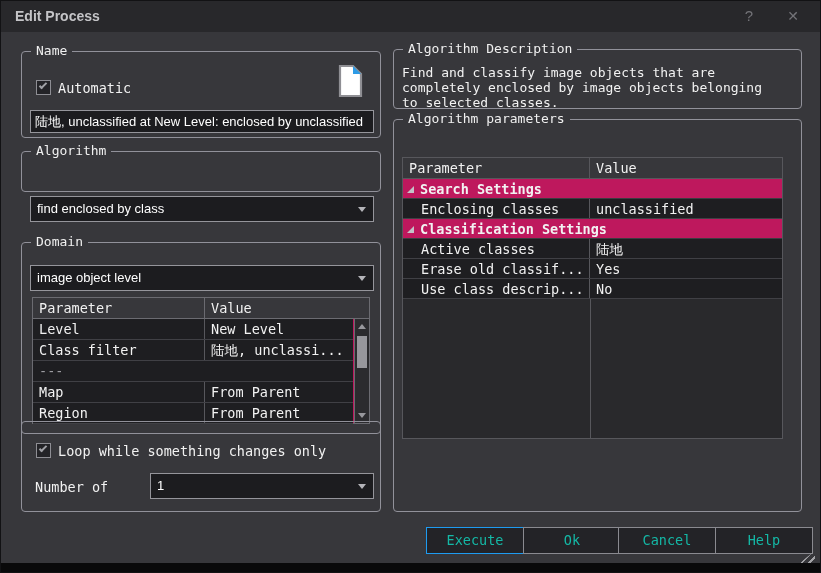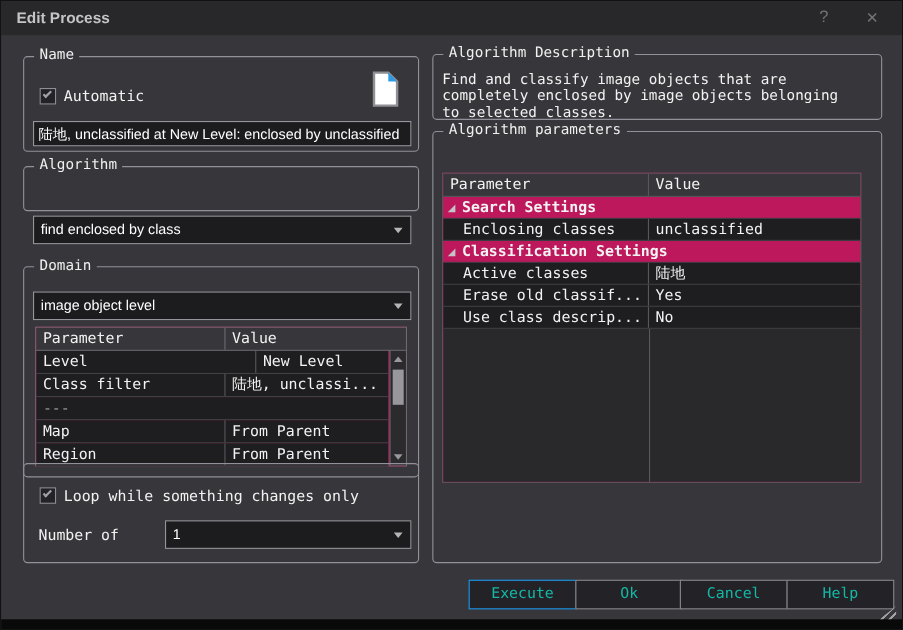--- a/index.html
+++ b/index.html
@@ -121,21 +121,21 @@
       <span class="combo-value">image object level</span>
       <span class="combo-arrow"></span>
     </div>
     <div class="tbl" style="left:10px;top:54px;width:338px;height:127px;">
       <div class="tbl-header">
         <span class="hcell" style="width:172px;border-right:1px solid #6b6b71;">Parameter</span>
         <span class="hcell" style="flex:1;">Value</span>
       </div>
       <div id="domain-rows" style="position:absolute;left:0;top:21px;right:16px;bottom:0;">
           <div class="row row-item">
-            <span class="cell" style="width: 200px; border-right: 1px solid rgb(87, 87, 92);">Level</span>
+            <span class="cell" style="width: 172px; border-right: 1px solid rgb(87, 87, 92);">Level</span>
             <span class="cell" style="flex: 1 1 0%;">New Level</span>
           </div>
           <div class="row row-item">
             <span class="cell" style="width: 172px; border-right: 1px solid rgb(87, 87, 92);">Class filter</span>
             <span class="cell" style="flex: 1 1 0%;">陆地, unclassi...</span>
           </div>
           <div class="row row-item">
             <span class="cell dim" style="flex: 1 1 0%;">---</span>
           </div>
           <div class="row row-item">

